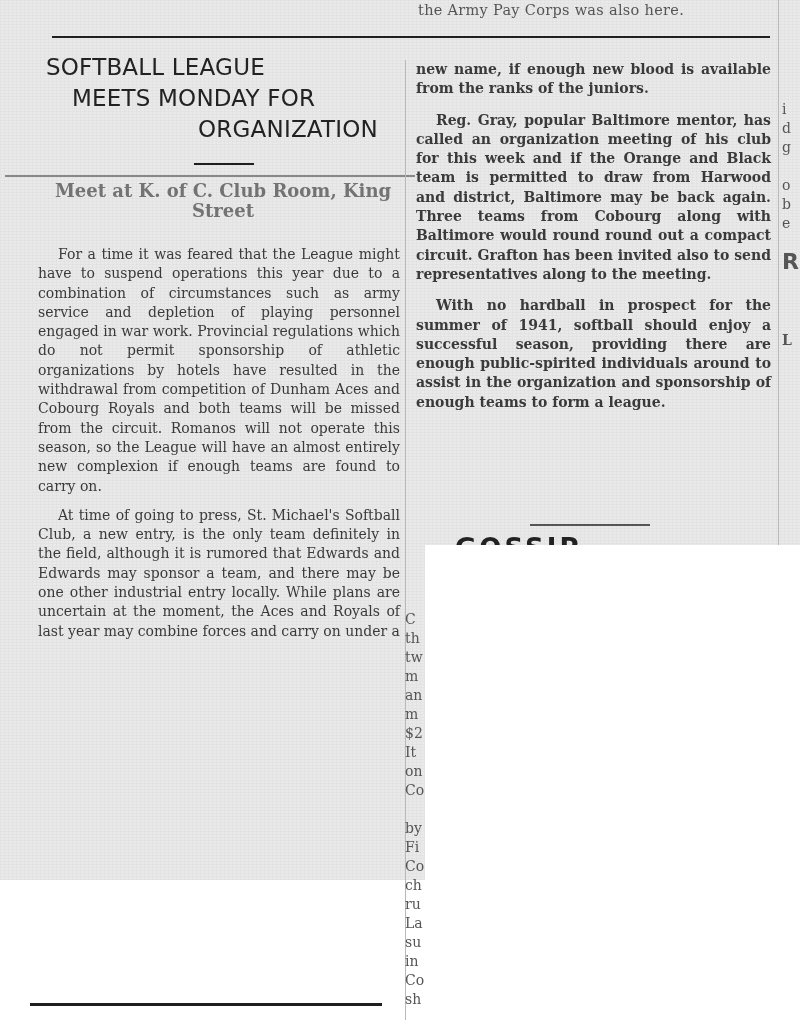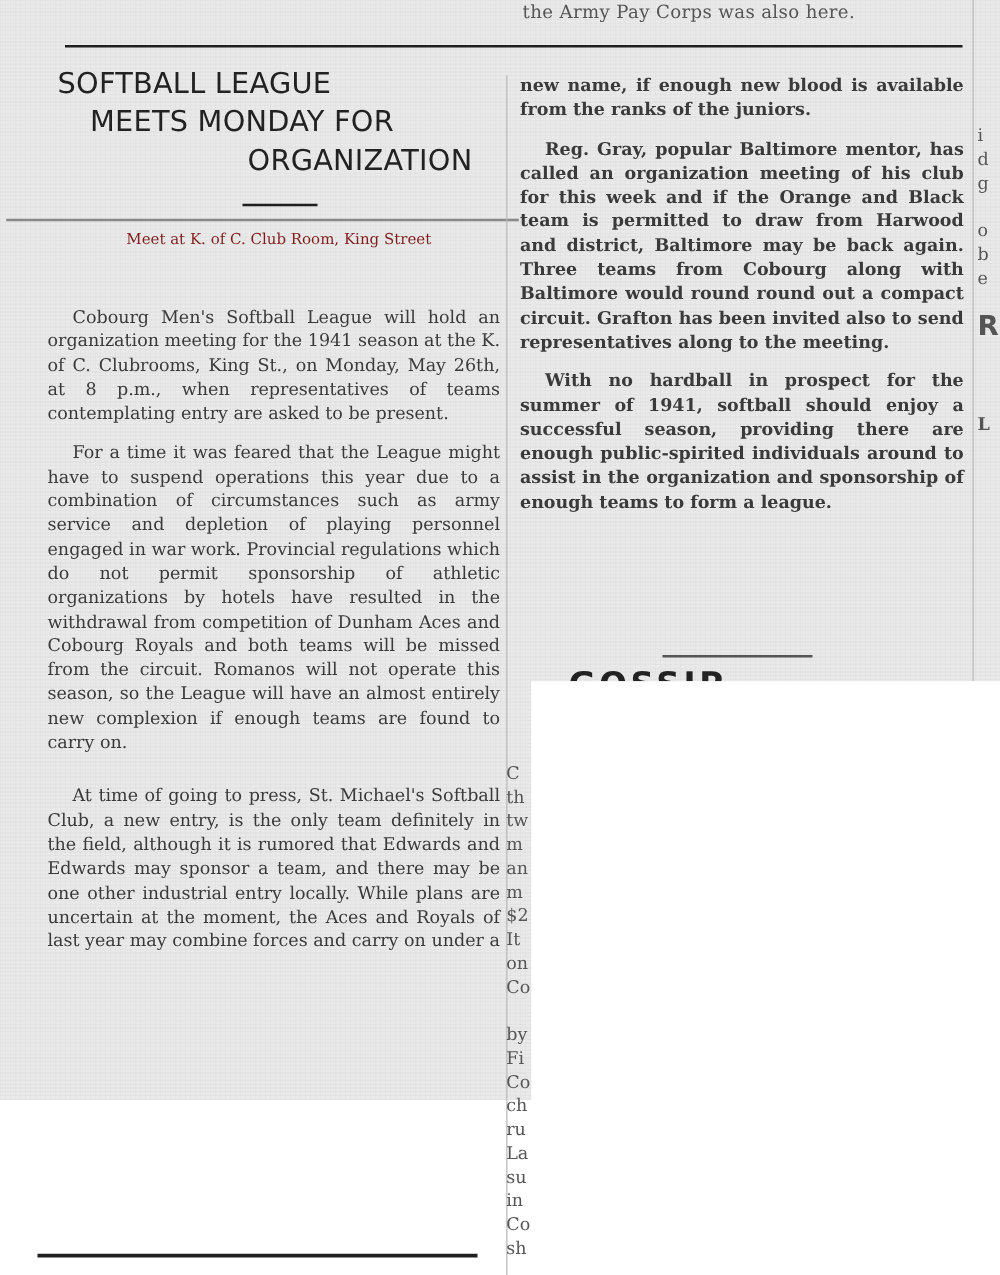--- a/index.html
+++ b/index.html
@@ -36,22 +36,22 @@
     font-family: "DejaVu Sans", sans-serif; font-weight: normal;
     color: #222; font-size: 23px; line-height: 31px; letter-spacing: 0.2px;
   }
   .headline div { white-space: nowrap; }
   .hl-1 { padding-left: 16px; }
   .hl-2 { padding-left: 42px; }
   .hl-3 { padding-left: 136px; text-align: center; }
 
   .subhead {
     position: absolute; left: 38px; top: 181px; width: 370px;
-    font-weight: normal; font-size: 12px; line-height: 20px;
-    text-align: center; color: #7f1d1d;
+    font-weight: bold; font-size: 18px; line-height: 20px;
+    text-align: center; color: #737373;
   }
 
   .col {
     position: absolute; font-size: 14px; line-height: 19.3px;
     color: #3a3a3a; text-align: justify;
   }
   .col p { margin: 0; text-indent: 0; }
   .col p.indent { text-indent: 20px; }
   .col p + p { margin-top: 12px; }
   .col-left { left: 38px; top: 245px; width: 362px; }
@@ -92,23 +92,22 @@
   <div class="rule" style="left:194px; top:163px; width:60px; height:2px;"></div>
 
   <div class="faint-rule" style="left:5px; top:175px; width:410px; height:2px; background:#888;"></div>
 
   <div class="subhead">Meet at K. of C. Club Room, King Street</div>
 
   <div class="faint-rule" style="left:405px; top:60px; width:1px; height:960px;"></div>
   <div class="faint-rule" style="left:778px; top:0px; width:1px; height:545px;"></div>
 
   <div class="col col-left">
-    <p class="indent">Cobourg Men's Softball League will hold an organization meeting for the 1941 season at the K. of C. Clubrooms, King St., on Monday, May 26th, at 8 p.m., when representatives of teams contemplating entry are asked to be present.</p>
     <p class="indent">For a time it was feared that the League might have to suspend operations this year due to a combination of circumstances such as army service and depletion of playing personnel engaged in war work. Provincial regulations which do not permit sponsorship of athletic organizations by hotels have resulted in the withdrawal from competition of Dunham Aces and Cobourg Royals and both teams will be missed from the circuit. Romanos will not operate this season, so the League will have an almost entirely new complexion if enough teams are found to carry on.</p>
-    <p class="indent" style="margin-top:24px;">At time of going to press, St. Michael's Softball Club, a new entry, is the only team definitely in the field, although it is rumored that Edwards and Edwards may sponsor a team, and there may be one other industrial entry locally. While plans are uncertain at the moment, the Aces and Royals of last year may combine forces and carry on under a</p>
+    <p class="indent" style="margin-top:10px;">At time of going to press, St. Michael's Softball Club, a new entry, is the only team definitely in the field, although it is rumored that Edwards and Edwards may sponsor a team, and there may be one other industrial entry locally. While plans are uncertain at the moment, the Aces and Royals of last year may combine forces and carry on under a</p>
   </div>
 
   <div class="col col-right">
     <p>new name, if enough new blood is available from the ranks of the juniors.</p>
     <p class="indent">Reg. Gray, popular Baltimore mentor, has called an organization meeting of his club for this week and if the Orange and Black team is permitted to draw from Harwood and district, Baltimore may be back again. Three teams from Cobourg along with Baltimore would round round out a compact circuit. Grafton has been invited also to send representatives along to the meeting.</p>
     <p class="indent">With no hardball in prospect for the summer of 1941, softball should enjoy a successful season, providing there are enough public-spirited individuals around to assist in the organization and sponsorship of enough teams to form a league.</p>
   </div>
 
   <div class="rule" style="left:530px; top:524px; width:120px; height:2px; background:#555;"></div>
 

